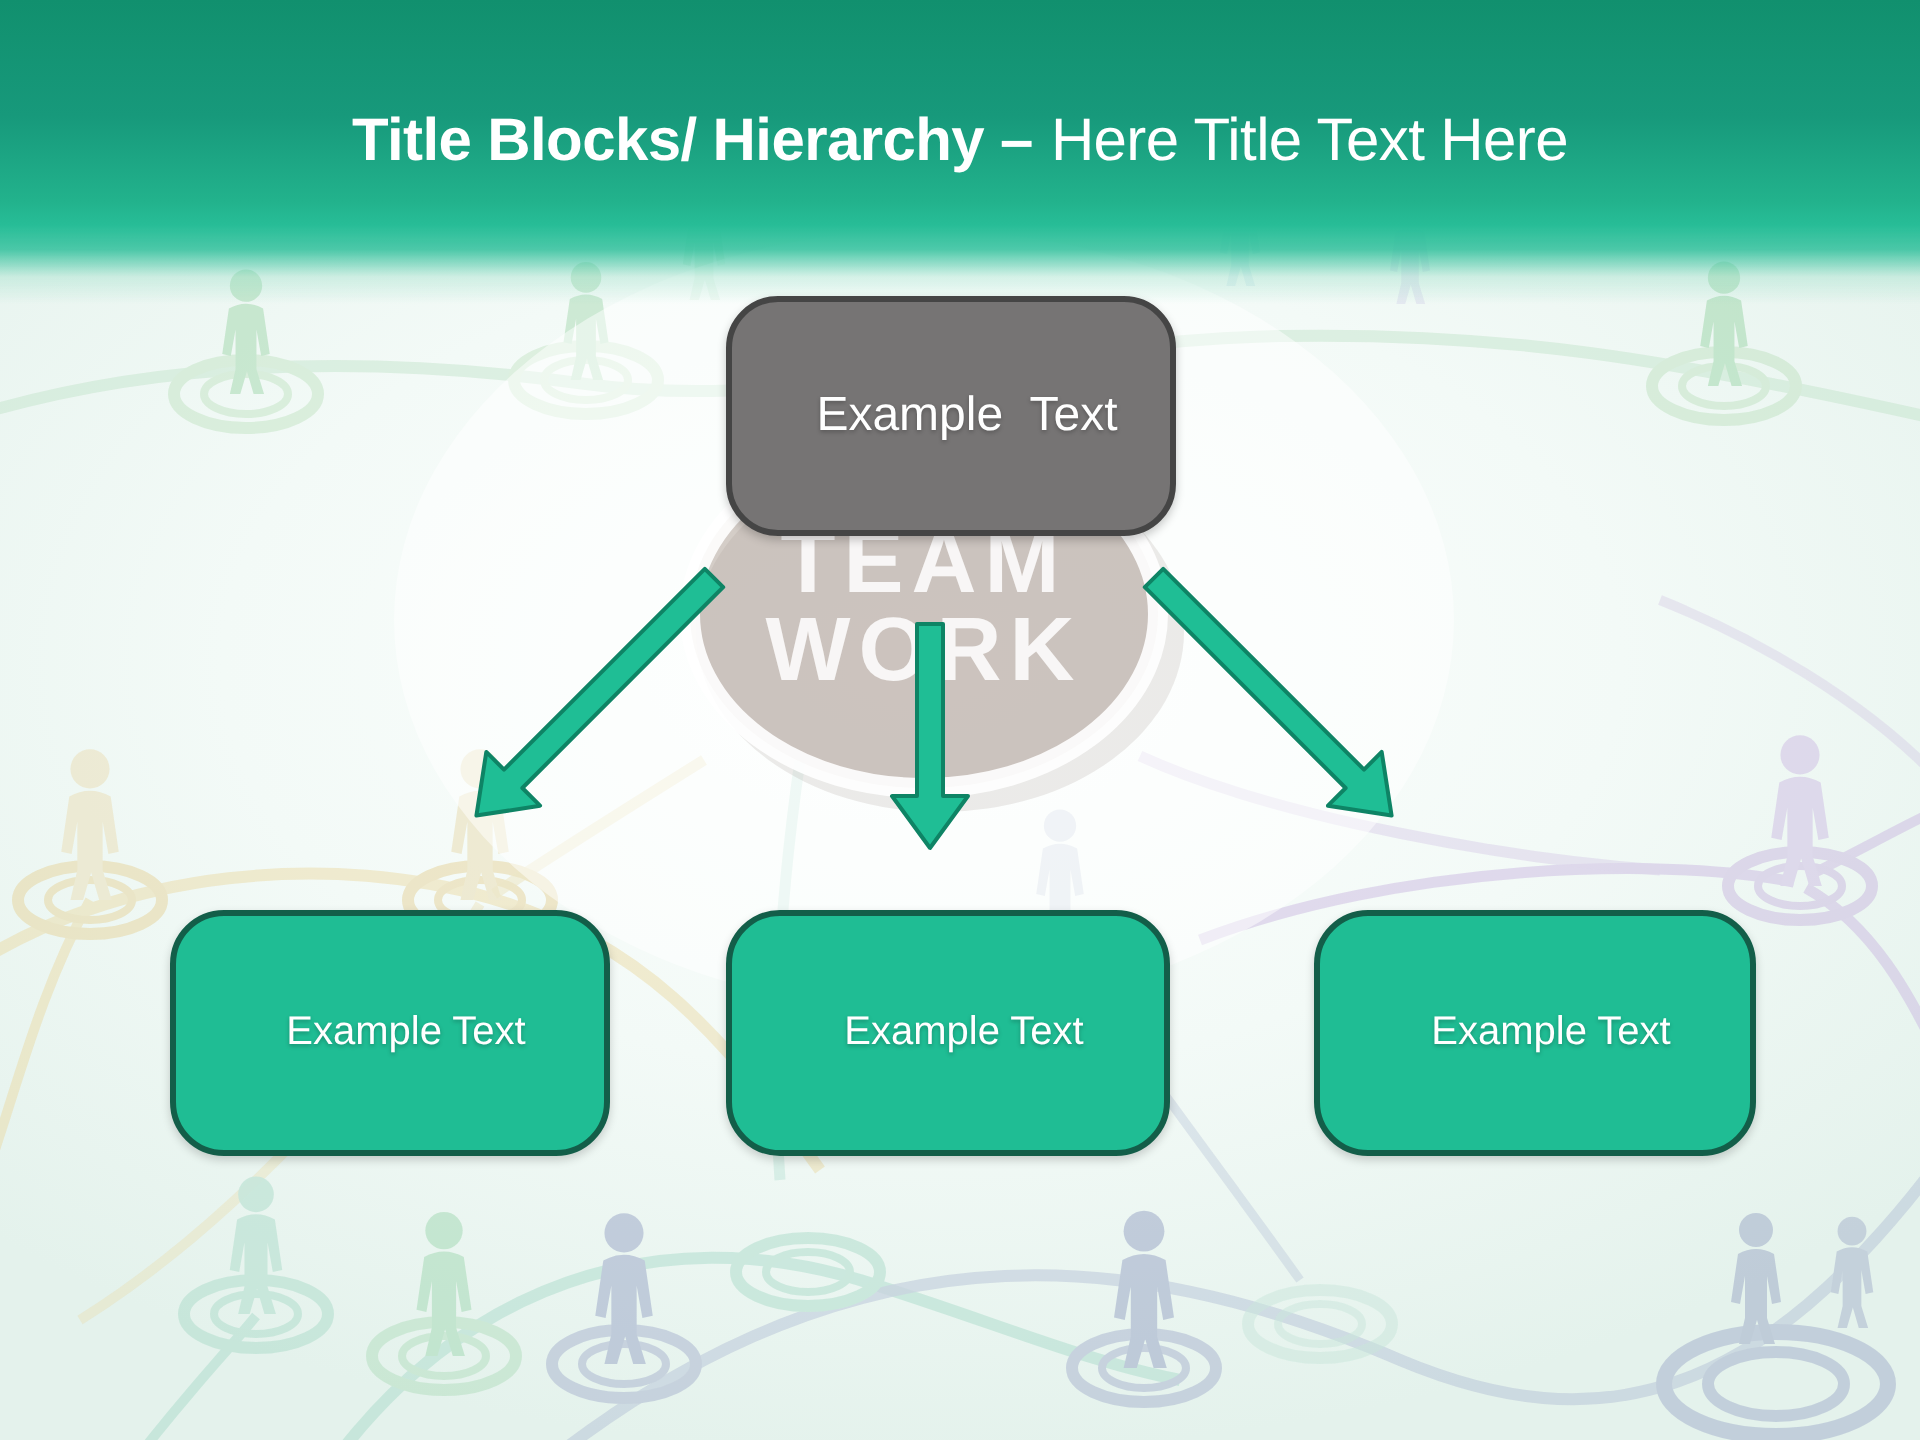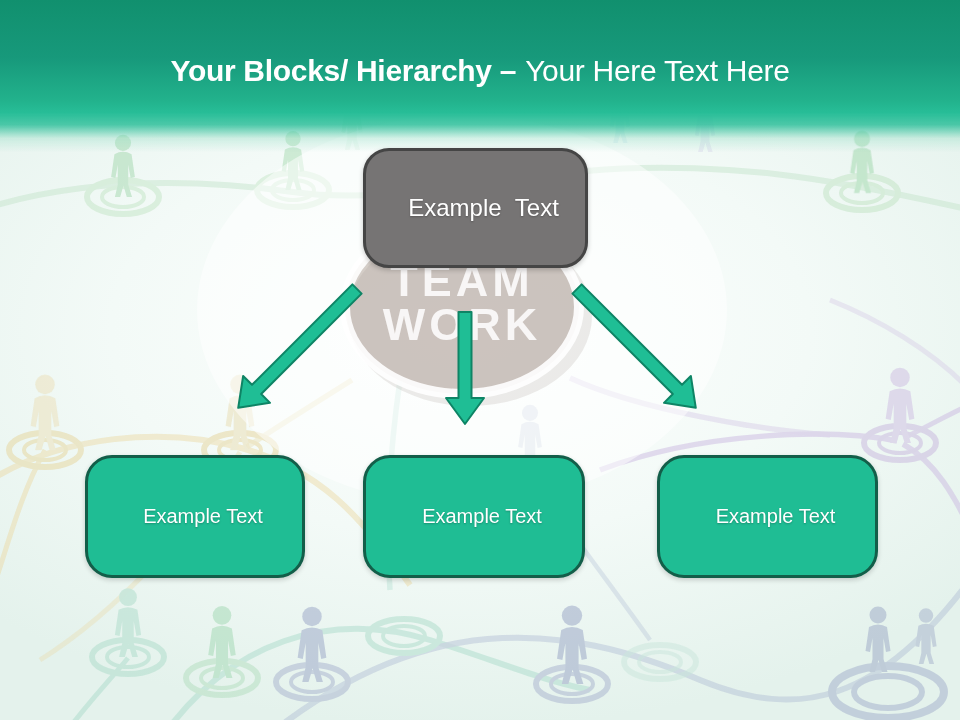--- a/index.html
+++ b/index.html
@@ -157,21 +157,21 @@
       <ellipse cx="462" cy="310" rx="265" ry="195" fill="#FFFFFF" opacity="0.5"></ellipse>
       <ellipse cx="470" cy="316" rx="122" ry="90" fill="#9A9089" opacity="0.18"></ellipse>
       <ellipse cx="462" cy="307" rx="117" ry="87" fill="#AB9C92" fill-opacity="0.5" stroke="#FFFFFF" stroke-opacity="0.9" stroke-width="10"></ellipse>
       <text class="wm-text" x="462" y="296" text-anchor="middle" font-size="45" fill="#FFFFFF" fill-opacity="0.85">TEAM</text>
       <text class="wm-text" x="462" y="340" text-anchor="middle" font-size="45" fill="#FFFFFF" fill-opacity="0.85">WORK</text>
     </g>
   </svg>
 
   <div class="header"></div>
   <div class="title">
-    <span class="t-bold">Your Blocks/ Hierarchy –</span><span class="t-reg">Your Here Text Here</span>
+    <span class="t-bold">Title Blocks/ Hierarchy –</span><span class="t-reg">Here Title Text Here</span>
   </div>
 
   <svg class="arrow-layer" viewBox="0 0 960 720" xmlns="http://www.w3.org/2000/svg">
     <g fill="#1FBE95" stroke="#0E8465" stroke-width="2" stroke-linejoin="round">
       <polygon transform="translate(357,289) rotate(45)" points="-6.5,0 6.5,0 6.5,142 19,142 0,168 -19,142 -6.5,142"></polygon>
       <polygon points="458.5,312 471.5,312 471.5,398 484,398 465,424 446,398 458.5,398"></polygon>
       <polygon transform="translate(577,289) rotate(-45)" points="-6.5,0 6.5,0 6.5,142 19,142 0,168 -19,142 -6.5,142"></polygon>
     </g>
   </svg>
 

